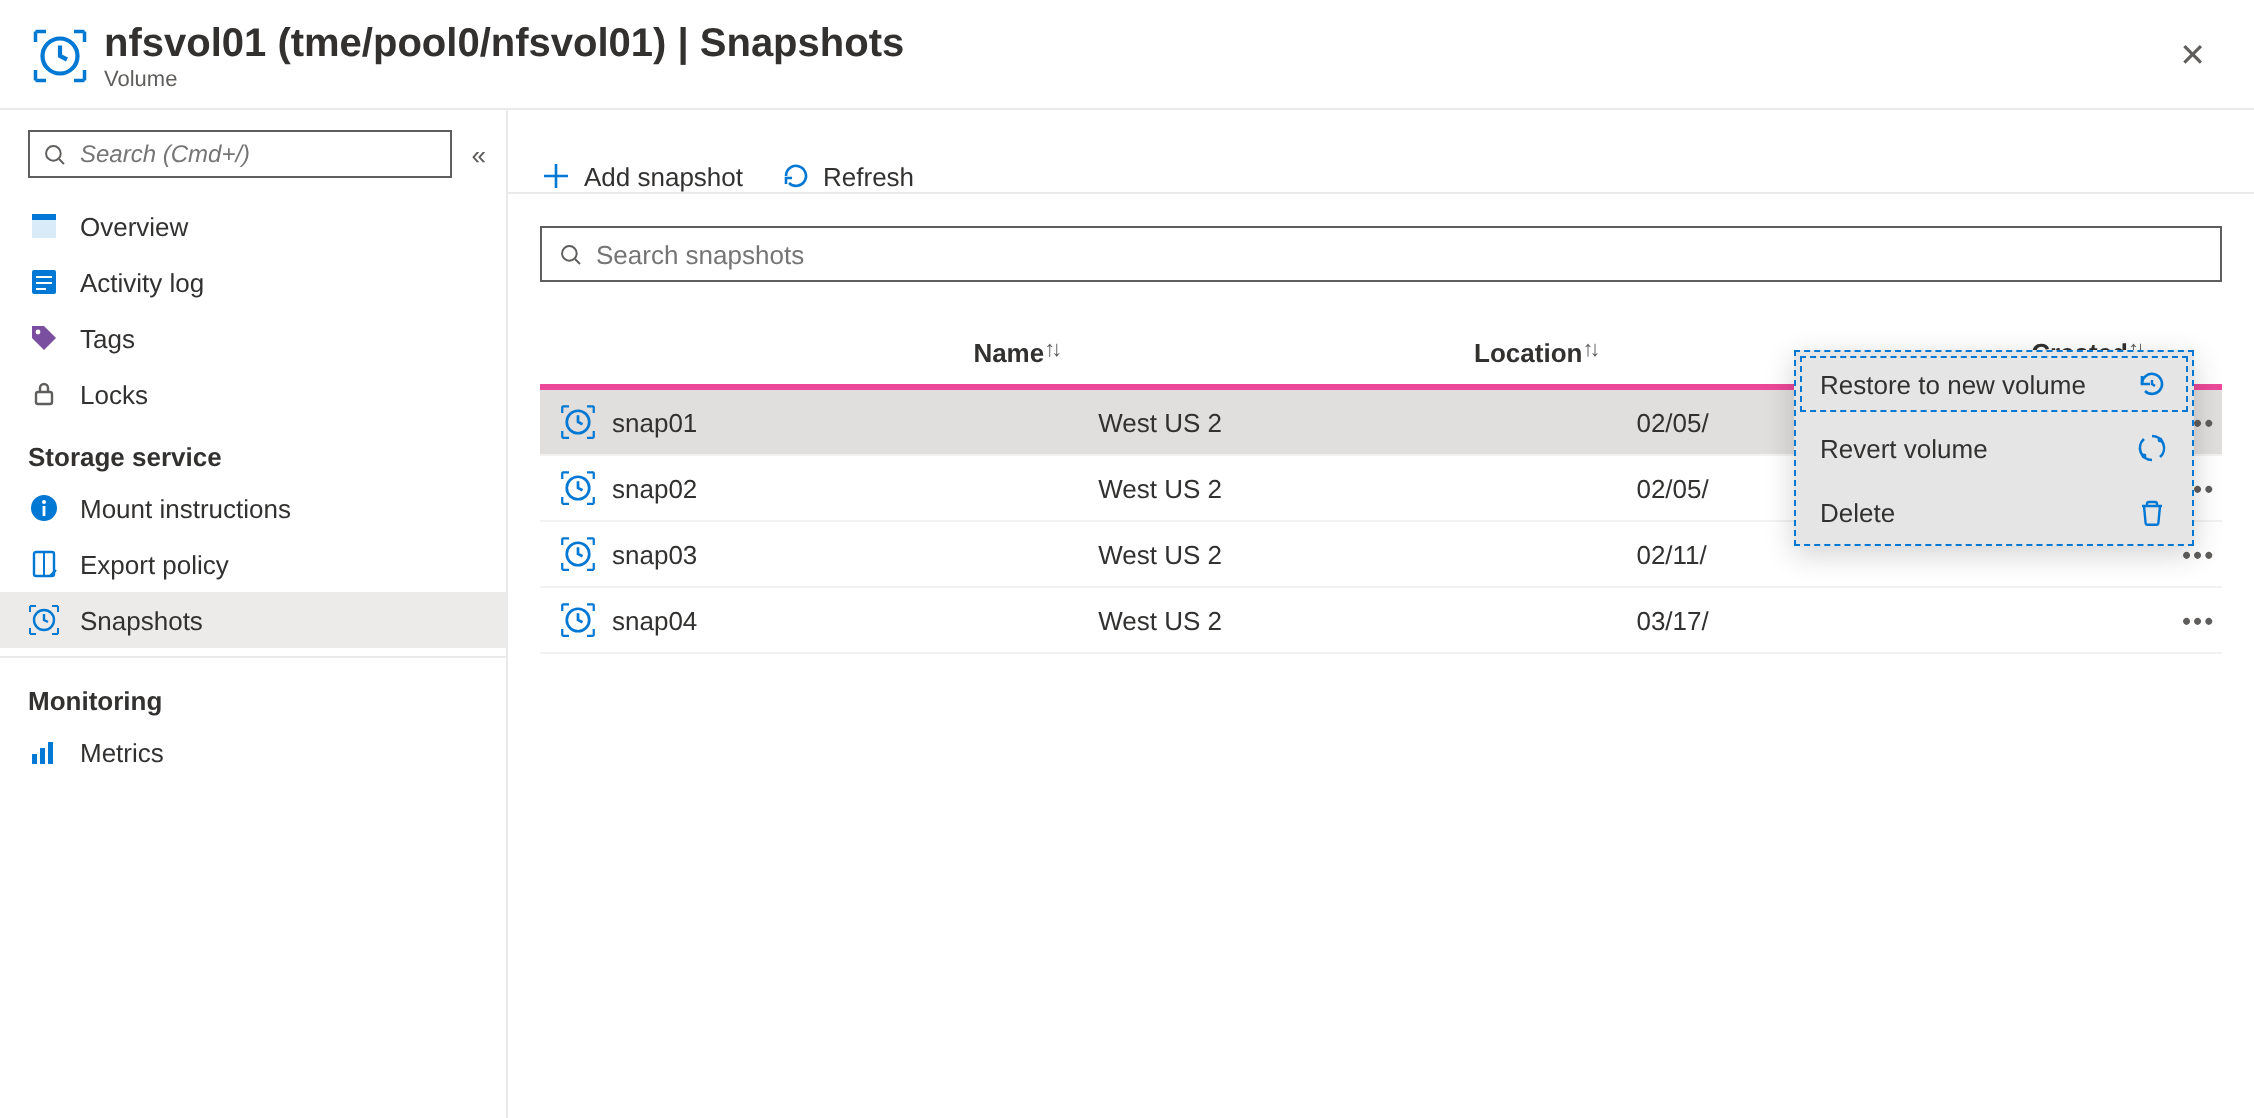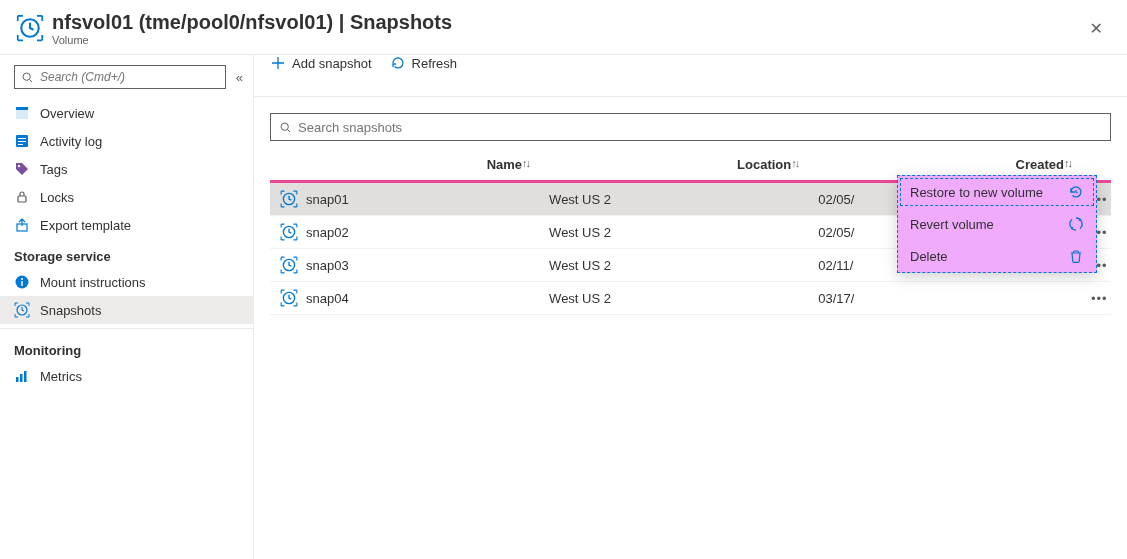--- a/index.html
+++ b/index.html
@@ -82,36 +82,36 @@
   .nav-item .nicon { width: 16px; height: 16px; flex-shrink:0; display:flex; align-items:center; justify-content:center;}
   .nav-group {
     padding: 10px 14px 4px 14px;
     font-weight: 600;
     font-size: 13px;
   }
   .nav-sep { border-top: 1px solid #eaeaea; margin: 4px 0; }
   
   .main { flex: 1; display: flex; flex-direction: column; }
   .toolbar {
-    display: flex; align-items: flex-start;
+    display: flex; align-items: flex-end;
     padding: 0 16px;
     height: 42px;
     gap: 18px;
     border-bottom: 1px solid #eaeaea;
   }
   .tbtn { display:flex; align-items:center; gap:6px; cursor:pointer; color:#323130; }
   .tbtn .ticon { width:16px; height:16px; color:#0078d4; }
   .content { padding: 16px; flex:1; position: relative; }
   .snap-search {
     border: 1px solid #605e5c;
     height: 28px;
     display: flex; align-items: center;
     padding: 0 8px; gap: 6px;
     color:#605e5c;
-    margin-bottom: 8px;
+    margin-bottom: 20px;
   }
   .snap-search input {
     border:none; outline:none; flex:1; font-size:13px; color:#605e5c;
   }
   table { width:100%; border-collapse: collapse; table-layout:fixed; }
   th {
     text-align:right; font-weight:600; font-size:13px;
     padding: 8px 10px;
     border-bottom: 3px solid #ec4899;
     cursor:pointer;
@@ -126,21 +126,21 @@
   tr.row { cursor:pointer; }
   tr.row.selected { background:#e1dfdd; }
   .cell-name { display:flex; align-items:center; gap:8px; }
   .cell-name .sicon { width:18px; height:18px;}
   .row-actions { text-align:right; color:#605e5c; letter-spacing:1px; cursor:pointer; width:30px;}
   
   .ctx {
     position:absolute;
     top: 78px; right: 30px;
     width: 200px;
-    background:#f0abfc;
+    background:#e5e5e5;
     border:1px dashed #0078d4;
     box-shadow: 0 4px 14px rgba(0,0,0,0.18);
     z-index: 5;
   }
   .ctx-item {
     display:flex; align-items:center; justify-content:space-between;
     padding: 8px 12px;
     font-size:13px;
     cursor:pointer;
   }
@@ -289,38 +289,38 @@
       </div>
     <div id="nav2">
         <div class="nav-item">
           <span class="nicon">
             <svg width="16" height="16" viewBox="0 0 16 16">
               <use href="#i-locks"></use>
             </svg>
           </span>
           <span>Locks</span>
         </div>
-        <div class="nav-item">
-          <span class="nicon">
-            <svg width="16" height="16" viewBox="0 0 16 16">
-              <use href="#i-export"></use>
-            </svg>
-          </span>
-          <span>Export template</span>
-        </div>
       </div>
     <div class="nav-group">Storage service</div>
     <div id="nav3">
         <div class="nav-item">
           <span class="nicon">
             <svg width="16" height="16" viewBox="0 0 16 16">
               <use href="#i-info"></use>
             </svg>
           </span>
           <span>Mount instructions</span>
+        </div>
+        <div class="nav-item">
+          <span class="nicon">
+            <svg width="16" height="16" viewBox="0 0 16 16">
+              <use href="#i-policy"></use>
+            </svg>
+          </span>
+          <span>Export policy</span>
         </div>
         <div class="nav-item active">
           <span class="nicon">
             <svg width="16" height="16" viewBox="0 0 16 16">
               <use href="#i-clock-frame"></use>
             </svg>
           </span>
           <span>Snapshots</span>
         </div>
       </div>

